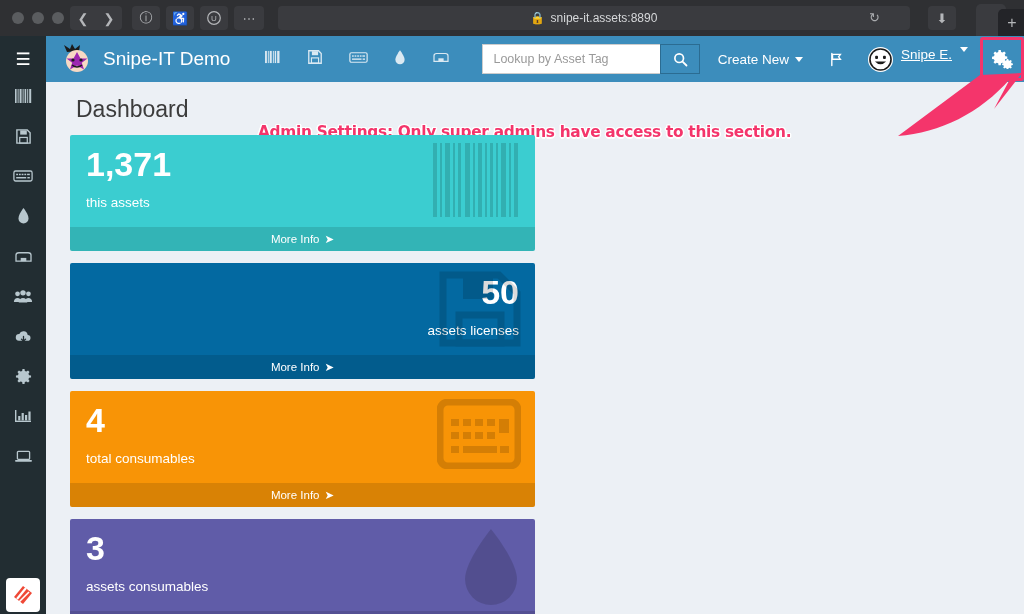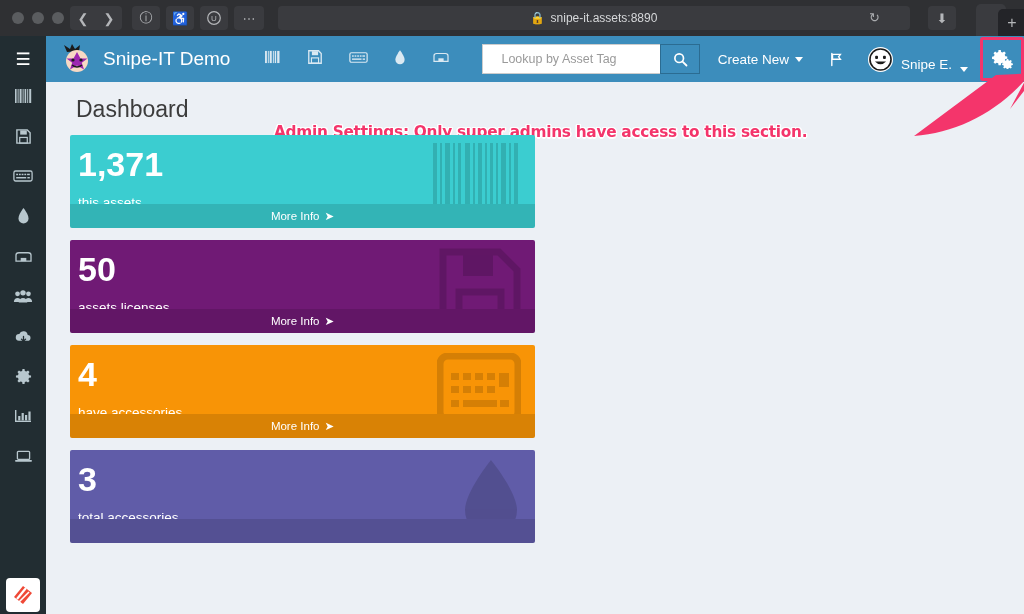--- a/index.html
+++ b/index.html
@@ -86,81 +86,81 @@
     font-size: 17px;
   }
   #brand { display: flex; align-items: center; gap: 9px; margin-left: 14px; }
   #brand-logo { width: 34px; height: 32px; }
   #brand-text { color: #fff; font-size: 19px; }
   #header-icons { display: flex; align-items: center; gap: 26px; margin-left: 34px; color: #e3eef5; }
   #header-icons .hicon { opacity: .95; cursor: pointer; }
   #search-wrap { display: flex; margin-left: 32px; }
   #asset-search {
     width: 178px; height: 30px; border: 1px solid #ccc; border-right: none;
-    padding: 0 18px; font-size: 12.5px; color: #555;
+    padding: 0 10px; font-size: 12.5px; color: #555;
     font-family: "Liberation Sans", sans-serif; outline: none; background: #fff;
   }
   #asset-search::placeholder { color: #9a9a9a; }
   #search-btn {
     width: 40px; height: 30px; background: #3c8dbc; border: 1px solid #2b6c92;
     color: #fff; display:flex; align-items:center; justify-content:center; cursor: pointer;
   }
   #header-right { display: flex; align-items: center; margin-left: auto; color: #ffffff; }
   #create-new { font-size: 13.5px; display: flex; align-items: center; gap: 6px; padding: 0 14px; }
   #flag-btn { padding: 0 12px; display: flex; align-items: center; }
-  #user-menu { display: flex; align-items: flex-end; gap: 8px; padding: 0 12px; font-size: 13.5px; }
+  #user-menu { display: flex; align-items: flex-start; gap: 8px; padding: 0 12px; font-size: 13.5px; text-decoration: underline; }
   #avatar {
     width: 25px; height: 25px; border-radius: 50%; background: #fff; color: #222;
     display: flex; align-items: center; justify-content: center; font-size: 15px;
   }
   #settings-btn {
     width: 44px; height: 46px; display: flex; align-items: center; justify-content: center;
     position: relative;
   }
   #settings-highlight {
     position: absolute; left: 0; top: 1px; width: 44px; height: 44px;
     border: 3px solid #f4356b; border-radius: 3px; pointer-events: none;
   }
   .caret { width:0;height:0;border-left:4px solid transparent;border-right:4px solid transparent;border-top:5px solid currentColor; }
 
   
   #content { position: absolute; left: 46px; top: 46px; width: 978px; height: 532px; padding: 0 16px; }
   #page-title { font-size: 23px; color: #3c3c3c; padding: 14px 0 12px 14px; font-weight: normal; }
 
   
   #annotation {
-    position: absolute; left: 274px; top: 83px; width: 700px; height: 34px;
+    position: absolute; left: 258px; top: 83px; width: 700px; height: 34px;
     pointer-events: none;
   }
   #annotation-text {
     position: absolute; left: 0; top: 3px;
     font-family: "DejaVu Sans", sans-serif;
     font-weight: bold; font-size: 16.5px; color: #f4356b;
     letter-spacing: -0.3px;
     text-shadow: -1px -1px 0 #fff, 1px -1px 0 #fff, -1px 1px 0 #fff, 1px 1px 0 #fff,
                  0 -1.5px 0 #fff, 0 1.5px 0 #fff, -1.5px 0 0 #fff, 1.5px 0 0 #fff;
     white-space: nowrap;
     transform: scaleX(0.93);
     transform-origin: left center;
   }
   #annotation-arrow { position: absolute; left: 640px; top: -46px; }
 
   
   #cards { display: flex; flex-wrap: wrap; gap: 12px 24px; padding: 0 8px; }
   .stat-card { width: 465px; border-radius: 2px; overflow: hidden; position: relative; color: #fff; }
-  .stat-body { height: 69px; padding: 12px 8px 0; position: relative; overflow: hidden; }
+  .stat-body { height: 92px; padding: 12px 16px 0; position: relative; overflow: hidden; }
   .stat-num { font-size: 34px; font-weight: bold; line-height: 1; }
   .stat-label { font-size: 13.5px; margin-top: 14px; }
   .stat-foot {
     height: 24px; display: flex; align-items: center; justify-content: center;
     font-size: 11.5px; gap: 5px; background: rgba(0,0,0,.12);
   }
   .stat-bg { position: absolute; right: 14px; top: 8px; opacity: .14; }
   .c-teal   { background: #3bcdd0; }
-  .c-pink   { background: #701a75; }
+  .c-pink   { background: #0369a1; text-align: right; }
   .c-orange { background: #f89406; }
   .c-purple { background: #605ca8; }
 </style>
 </head>
 <body>
 
 <div id="browser-chrome">
   <div class="traffic-lights">
     <span class="tl-dot"></span>
     <span class="tl-dot"></span>
@@ -454,21 +454,21 @@
         </div>
         <div class="stat-foot">
           <span>More Info</span>
           <span>➤</span>
         </div>
       </div>
 
       <div class="stat-card c-orange">
         <div class="stat-body">
           <div class="stat-num">4</div>
-          <div class="stat-label">have accessories</div>
+          <div class="stat-label">total consumables</div>
           <svg class="stat-bg" width="84" height="70" viewBox="0 0 84 70">
             <rect x="3" y="3" width="78" height="64" rx="8" fill="none" stroke="#000" stroke-width="7"></rect>
             <g fill="#000">
                 <rect x="14" y="20" width="8" height="7"></rect>
                 <rect x="26" y="20" width="8" height="7"></rect>
                 <rect x="38" y="20" width="8" height="7"></rect>
                 <rect x="50" y="20" width="8" height="7"></rect>
                 <rect x="62" y="20" width="10" height="14"></rect>
                 <rect x="14" y="33" width="8" height="7"></rect>
                 <rect x="26" y="33" width="8" height="7"></rect>
@@ -482,21 +482,21 @@
         </div>
         <div class="stat-foot">
           <span>More Info</span>
           <span>➤</span>
         </div>
       </div>
 
       <div class="stat-card c-purple">
         <div class="stat-body">
           <div class="stat-num">3</div>
-          <div class="stat-label">total accessories</div>
+          <div class="stat-label">assets consumables</div>
           <svg class="stat-bg" width="60" height="82" viewBox="0 0 60 82">
             <path d="M30 2C30 2 4 34 4 52a26 26 0 0 0 52 0C56 34 30 2 30 2z" fill="#000"></path>
           </svg>
         </div>
         <div class="stat-foot">
           
           
         </div>
       </div>
     </div>

